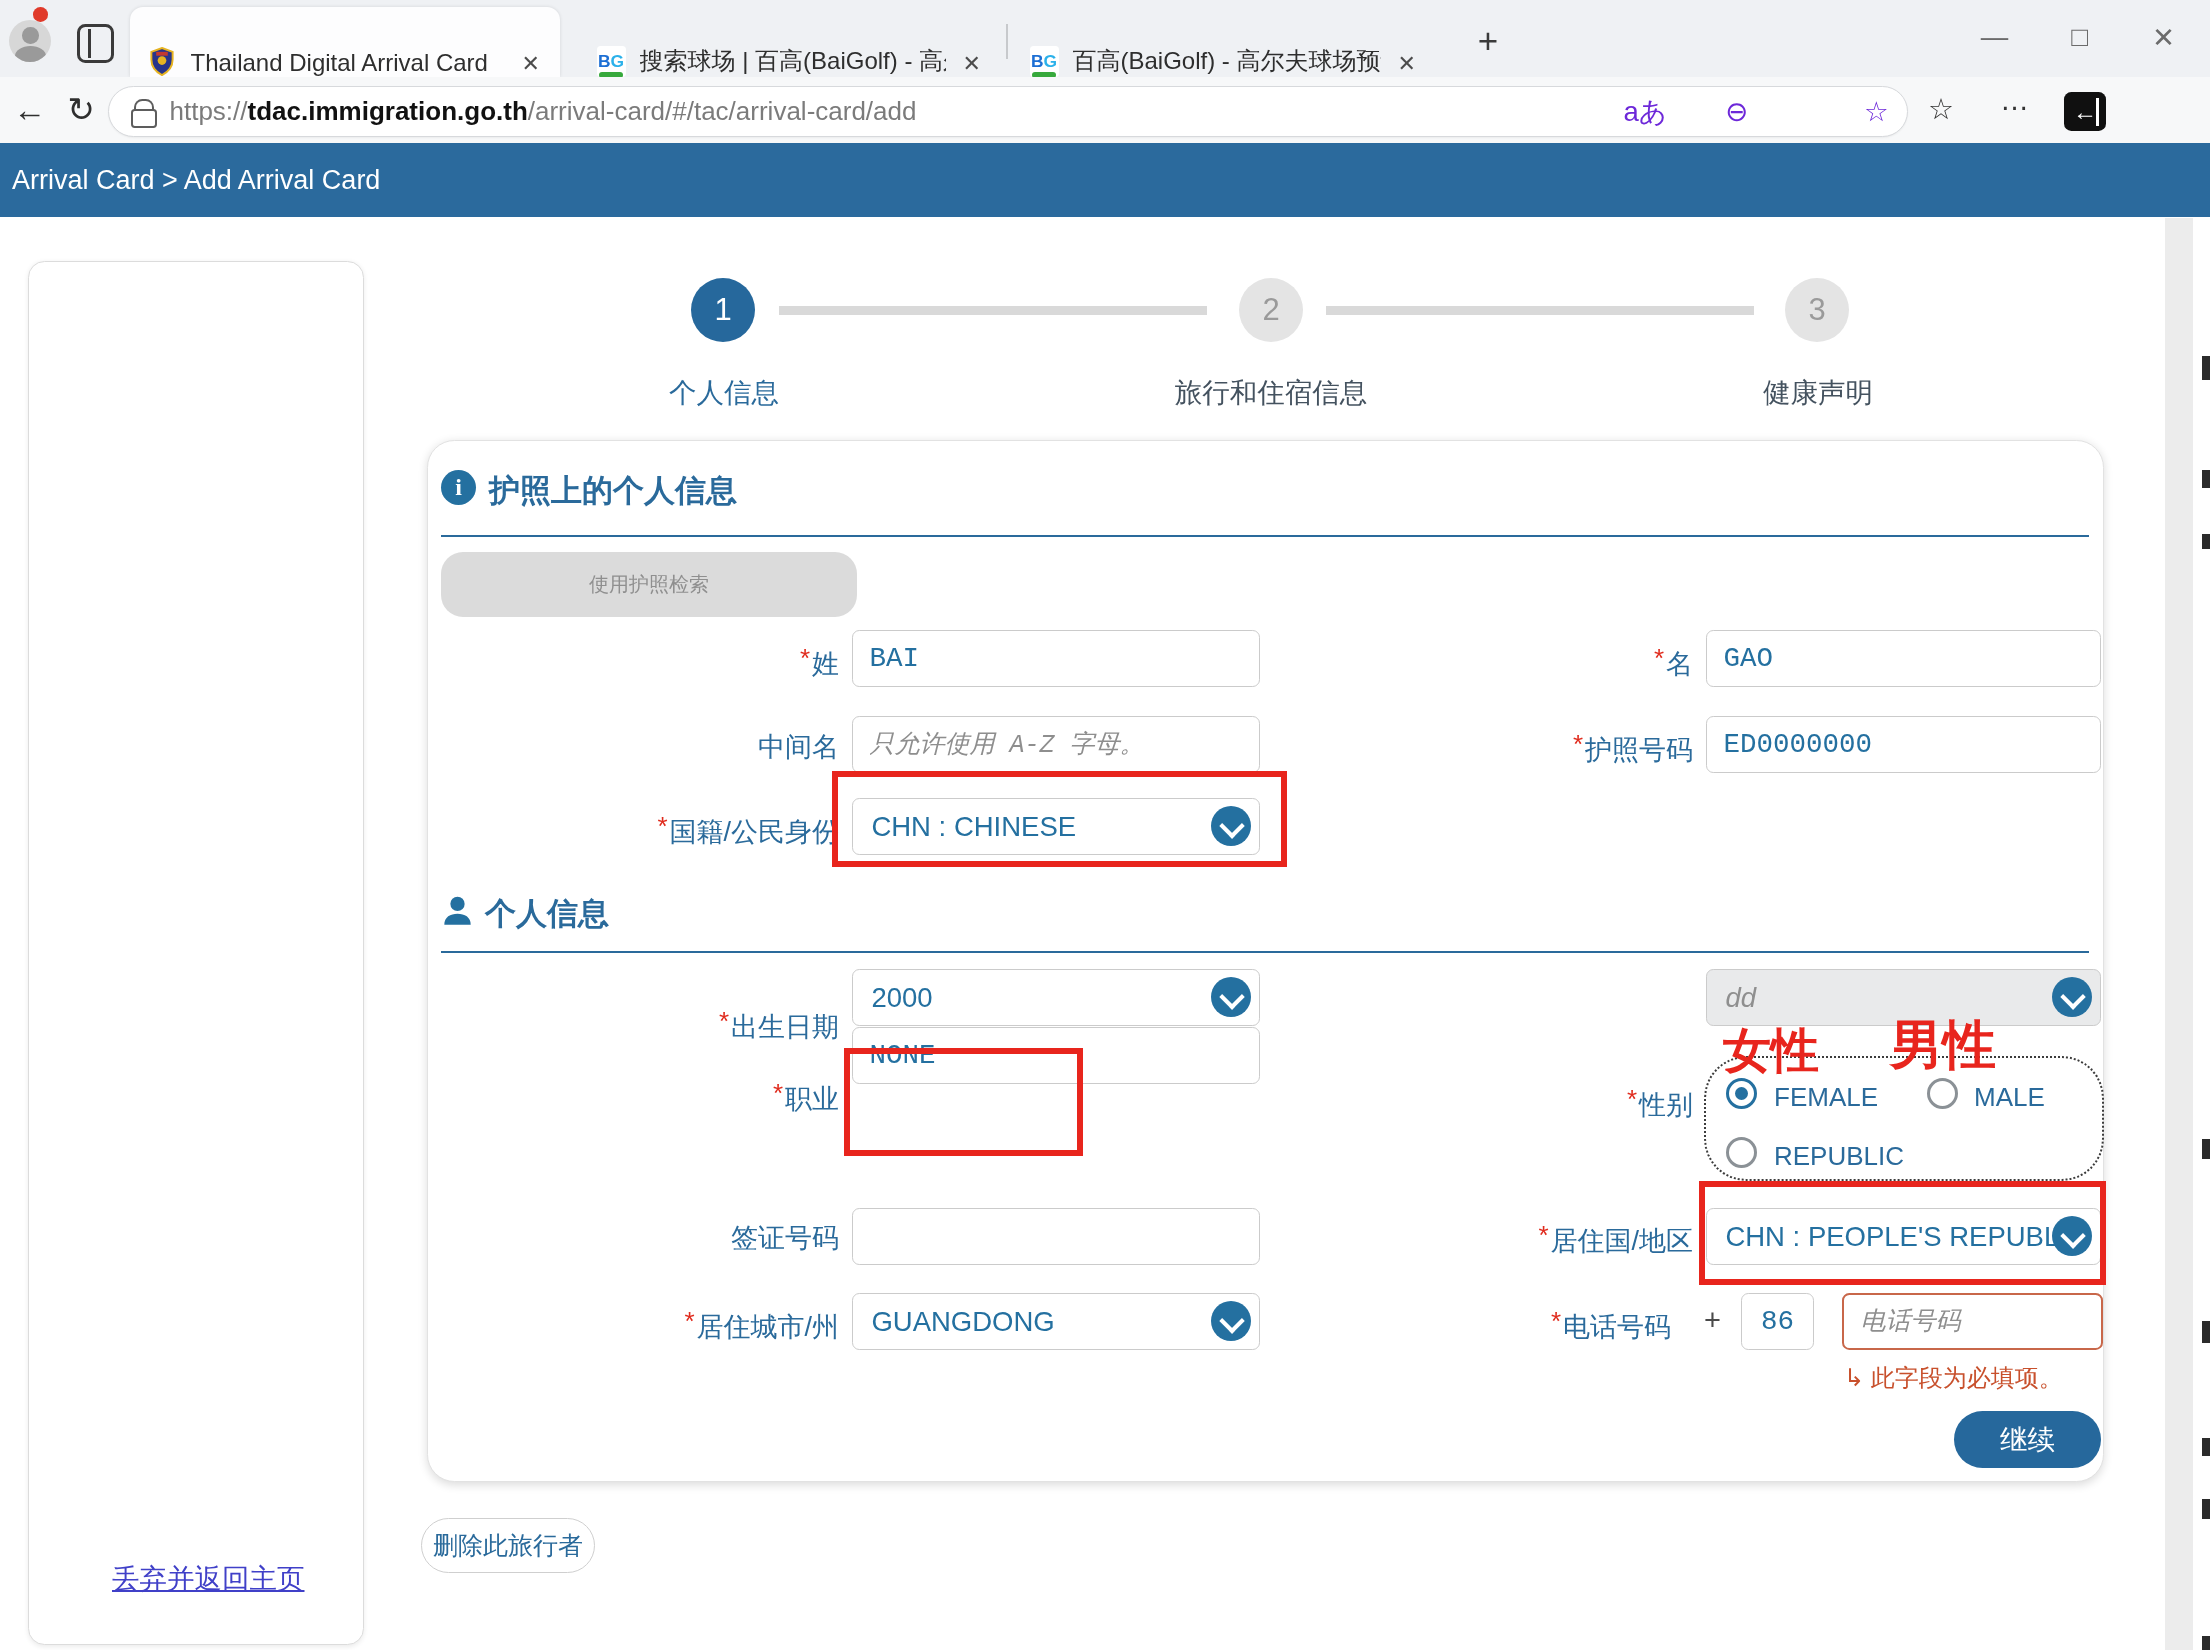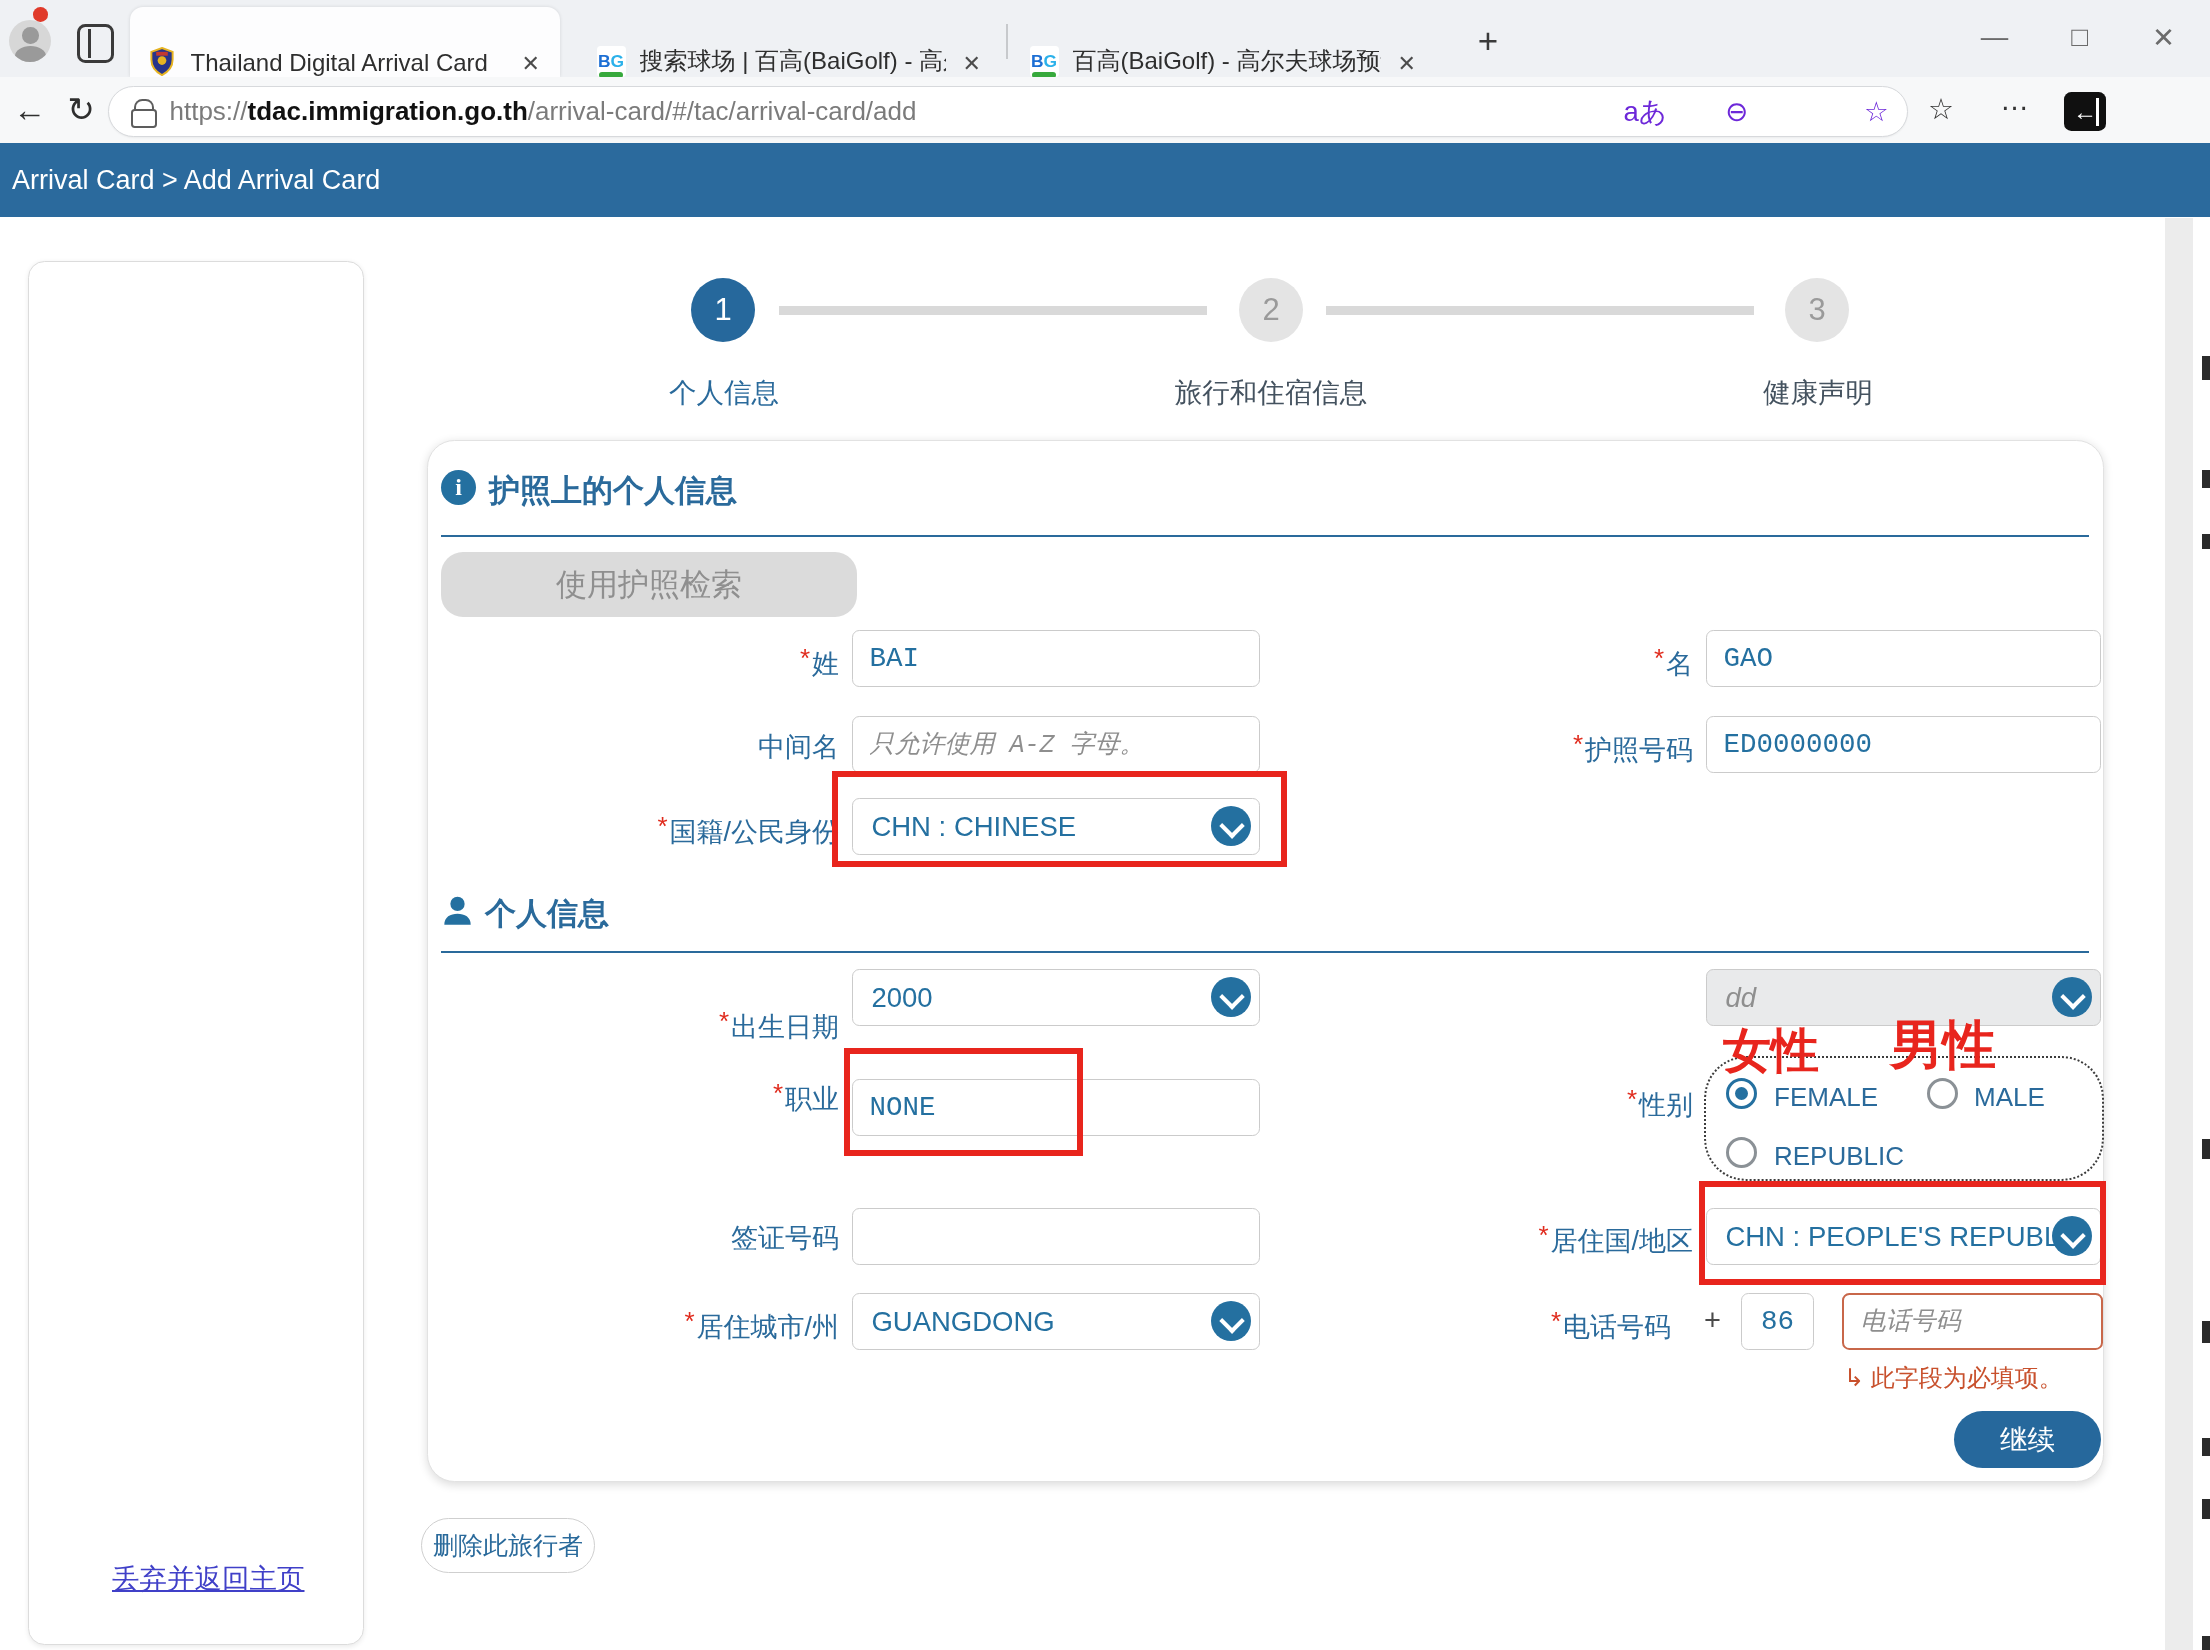--- a/index.html
+++ b/index.html
@@ -54,21 +54,21 @@
   .step-off{background:#e4e4e4;color:#9a9a9a}
   .stepline{position:absolute;top:306px;height:9.2px;background:#d9d9d9}
   .steplabel{position:absolute;top:375px;width:386px;text-align:center;font-size:27.5px;color:#44525f}
   .steplabel.on{color:#2a6a9b}
 
   .card{position:absolute;left:427px;top:440px;width:1677px;height:1042px;background:#fff;border:0.9px solid #e2e2e2;border-radius:27.5px;box-shadow:0 2.8px 9.2px rgba(0,0,0,.14)}
 
   .sectitle{position:absolute;font-size:31px;font-weight:bold;color:#2a6a9b}
   .infoicon{position:absolute;left:441px;top:470px;width:35px;height:35px;border-radius:50%;background:#2470a0;color:#fff;font-size:24px;font-weight:bold;display:flex;align-items:center;justify-content:center;font-family:"Liberation Serif",serif}
   .secline{position:absolute;left:441px;width:1648px;height:2.3px;background:#2a6a9b}
-  .graysearch{position:absolute;left:441px;top:552px;width:416px;height:65px;background:#dbdbdb;border-radius:22px;color:#8f8f8f;font-size:31px;display:flex;align-items:center;justify-content:center}
+  .graysearch{position:absolute;left:441px;top:552px;width:416px;height:65px;background:#dbdbdb;border-radius:22px;color:#8f8f8f;font-size:20px;display:flex;align-items:center;justify-content:center}
 
   .flabel{position:absolute;width:294px;text-align:right;font-size:27px;color:#2a6a9b;white-space:nowrap}
   .req{color:#e02b1d;font-size:26px;vertical-align:5.5px;margin-right:1.8px}
   .tinput{position:absolute;height:57px;border:0.9px solid #cbcbcb;border-radius:7.3px;background:#fff;font-size:27.5px;color:#2470a0;padding:0 16.5px;font-family:Liberation Mono, monospace;width:100%}
   .inwrap{position:absolute;height:57px}
   .inwrap input{width:100%}
   .tinput::placeholder{color:#8e8e8e;font-style:italic;font-size:25px}
   .sel{position:absolute;height:57px;border:0.9px solid #cbcbcb;border-radius:7.3px;background:#fff;display:flex;align-items:center;padding:0 55px 0 18.4px;font-size:27.5px;color:#2470a0;white-space:nowrap;overflow:hidden}
   .sel.dis{background:#e9eaeb;color:#8f8f8f;font-style:italic}
   .sel .ph{color:#8f8f8f;font-style:italic}
@@ -223,21 +223,21 @@
   <div class="sel" style="left:852px;top:969px;width:408px">
     <span>2000</span>
     <span class="chev"></span>
   </div>
   <div class="sel dis" style="left:1706px;top:969px;width:395px">
     <span>dd</span>
     <span class="chev"></span>
   </div>
 
   <div class="flabel" style="left:545px;top:1078px"><span class="req">*</span><span>职业</span></div>
-  <div class="inwrap" style="left:852px;top:1079px;width:408px">
+  <div class="inwrap" style="left:852px;top:1027px;width:408px">
       <input class="tinput" readonly="" value="NONE" style="">
     </div>
 
   <div class="flabel" style="left:1399px;top:1084px"><span class="req">*</span><span>性别</span></div>
   <div class="dotted"></div>
   <span class="radio on" style="left:1726px;top:1078px"></span>
   <span class="rlabel" style="left:1774px;top:1082px">FEMALE</span>
   <span class="radio" style="left:1927px;top:1078px"></span>
   <span class="rlabel" style="left:1974px;top:1082px">MALE</span>
   <span class="radio" style="left:1726px;top:1137px"></span>

